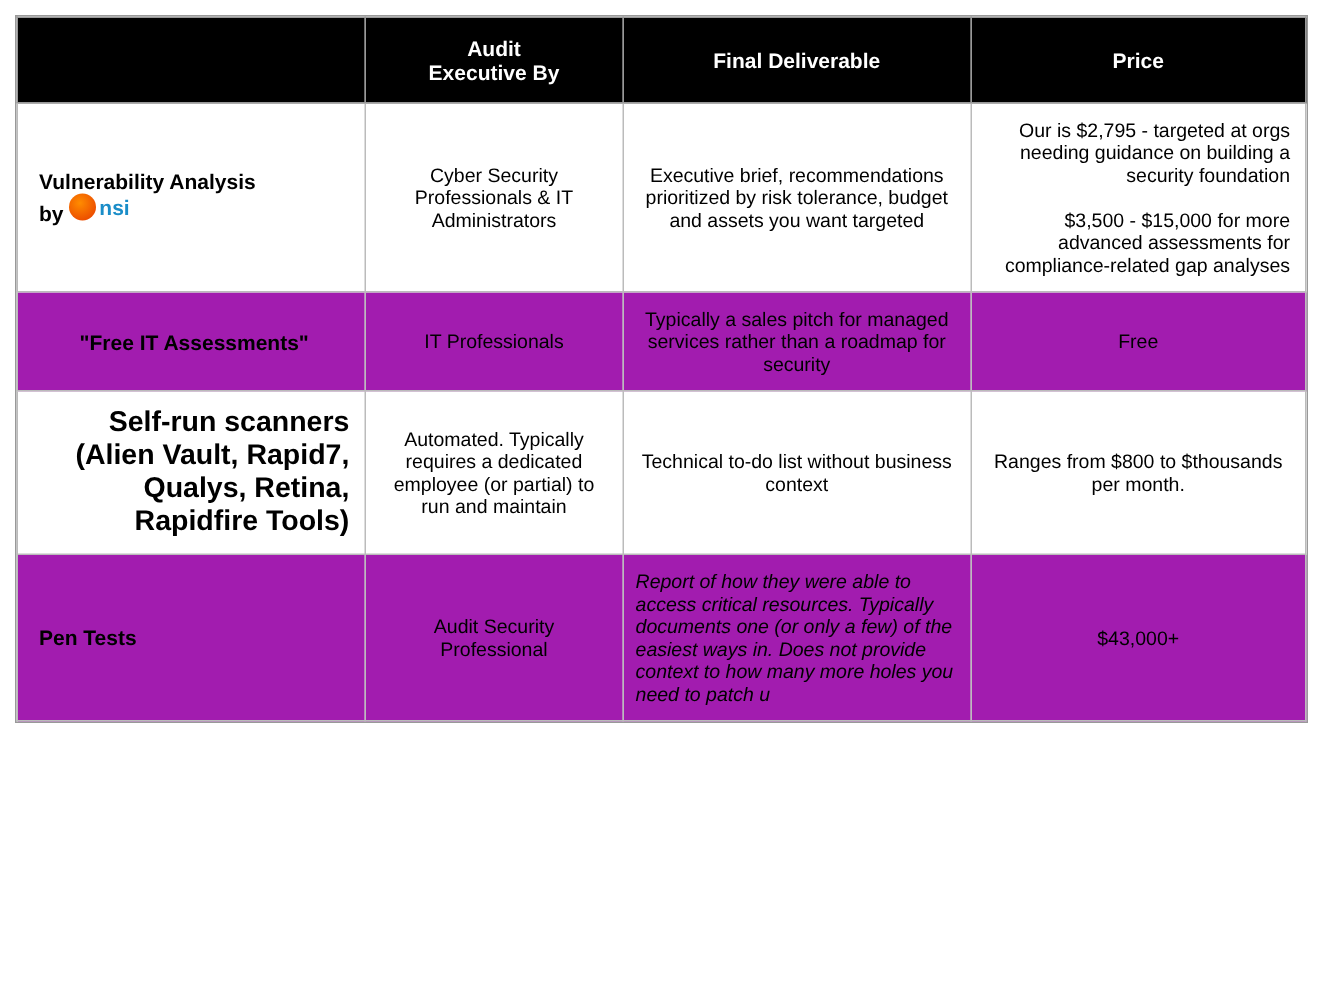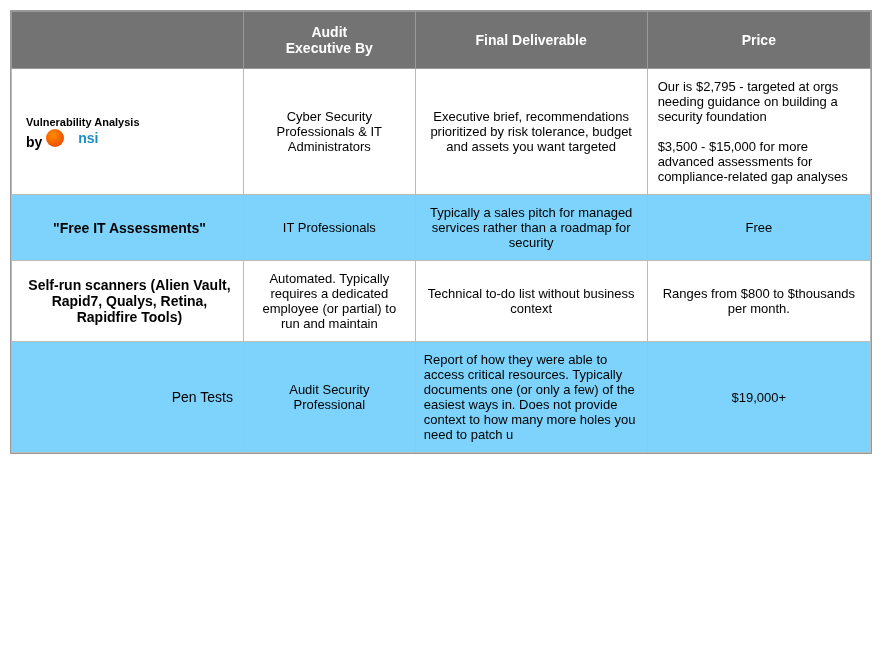--- a/index.html
+++ b/index.html
@@ -14,62 +14,62 @@
     }
     .table-wrapper {
       width: 862px;
       border: 1px solid #999;
     }
     table {
       width: 100%;
       border-collapse: collapse;
     }
     thead tr th {
-      background-color: #737373;
+      background-color: #000000;
       color: #fff;
       font-weight: bold;
       font-size: 14px;
       text-align: center;
       padding: 12px 8px;
       border: 1px solid #999;
     }
     tbody tr td {
       border: 1px solid #bbb;
       padding: 10px 10px;
       vertical-align: middle;
       text-align: center;
-      background: #7dd3fc;
+      background: #a21caf;
     }
     .col-row-label {
       font-weight: bold;
       font-size: 14px;
       text-align: left;
       padding-left: 14px;
     }
     .nsi-logo {
       display: inline-flex;
       align-items: center;
-      gap: 14px;
+      gap: 2px;
     }
     .nsi-ball {
       display: inline-block;
       width: 18px;
       height: 18px;
       background: radial-gradient(circle at 40% 35%, #ff8c00, #e63900);
       border-radius: 50%;
       position: relative;
     }
     .nsi-text {
       color: #1a8dc8;
       font-weight: bold;
       font-size: 14px;
     }
     .row-label-vul {
       font-weight: bold;
-      font-size: 11px;
+      font-size: 14px;
     }
     tbody tr:nth-child(odd) td {
       background: #fff;
     }
   </style>
 </head>
 <body>
 
 <div class="table-wrapper">
   <table>
@@ -90,40 +90,40 @@
         <td class="col-row-label">
           <span class="row-label-vul">Vulnerability Analysis</span><br>
           <span>by</span>
           <span class="nsi-logo">
             <span class="nsi-ball"></span>
             <span class="nsi-text">nsi</span>
           </span>
         </td>
         <td>Cyber Security Professionals &amp; IT Administrators</td>
         <td>Executive brief, recommendations prioritized by risk tolerance, budget and assets you want targeted</td>
-        <td style="white-space: pre-line; text-align:left;">Our is $2,795 - targeted at orgs needing guidance on building a security foundation
+        <td style="white-space: pre-line; text-align:right;">Our is $2,795 - targeted at orgs needing guidance on building a security foundation
 
 $3,500 - $15,000 for more advanced assessments for compliance-related gap analyses</td>
       </tr>
 
       <tr>
         <td class="col-row-label" style="font-weight:bold;font-size:14px;text-align:center;">"Free IT Assessments"</td>
         <td>IT Professionals</td>
         <td>Typically a sales pitch for managed services rather than a roadmap for security</td>
         <td>Free</td>
       </tr>
 
       <tr>
-        <td class="col-row-label" style="font-weight:bold;font-size:14px;text-align:center;">Self-run scanners (Alien Vault, Rapid7, Qualys, Retina, Rapidfire Tools)</td>
+        <td class="col-row-label" style="font-weight:bold;font-size:19px;text-align:right;">Self-run scanners (Alien Vault, Rapid7, Qualys, Retina, Rapidfire Tools)</td>
         <td>Automated. Typically requires a dedicated employee (or partial) to run and maintain</td>
         <td>Technical to-do list without business context</td>
         <td>Ranges from $800 to $thousands per month.</td>
       </tr>
 
       <tr>
-        <td class="col-row-label" style="font-weight:normal;font-size:14px;text-align:right;">Pen Tests</td>
+        <td class="col-row-label" style="font-weight:bold;font-size:14px;text-align:left;">Pen Tests</td>
         <td>Audit Security Professional</td>
-        <td style="text-align:left;padding:10px 8px;">Report of how they were able to access critical resources. Typically documents one (or only a few) of the easiest ways in. Does not provide context to how many more holes you need to patch u</td>
-        <td>$19,000+</td>
+        <td style="text-align:left;padding:10px 8px;font-style:italic;">Report of how they were able to access critical resources. Typically documents one (or only a few) of the easiest ways in. Does not provide context to how many more holes you need to patch u</td>
+        <td>$43,000+</td>
       </tr>
     </tbody>
   </table>
 </div>
 
 </body></html>

